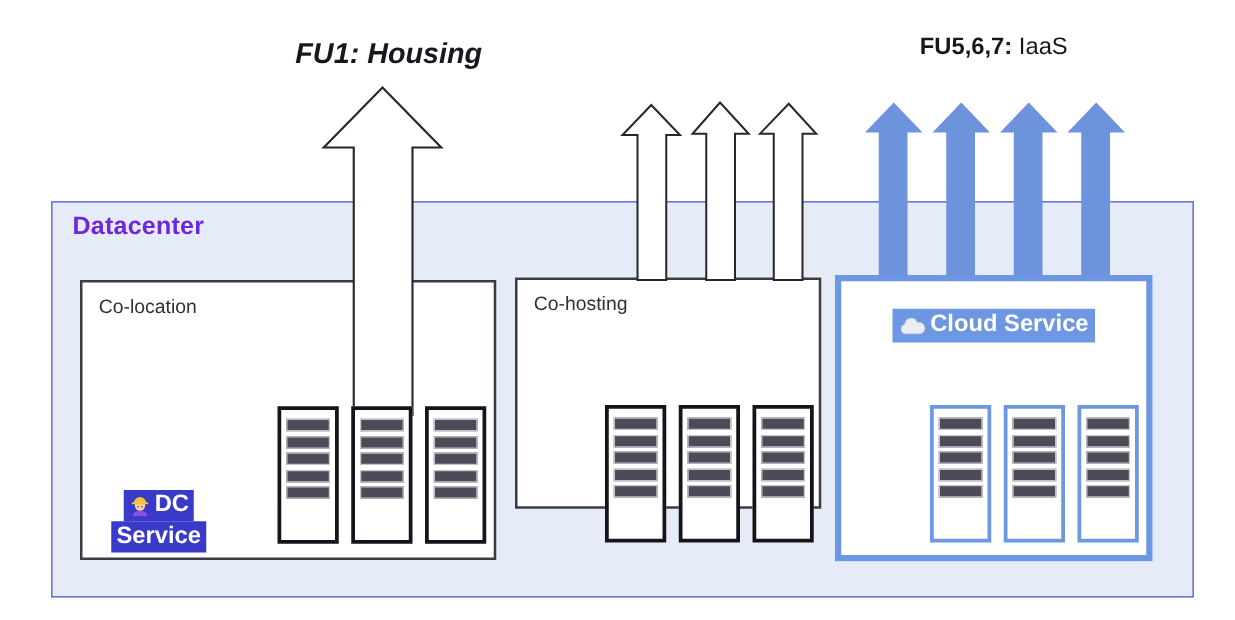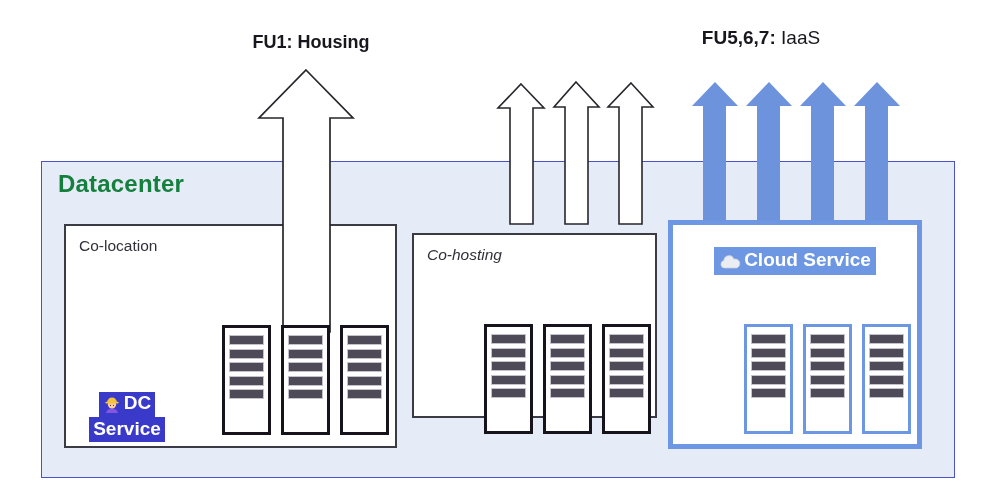--- a/index.html
+++ b/index.html
@@ -5,38 +5,38 @@
   html,body{margin:0;padding:0;background:#ffffff;}
   .canvas{
     position:relative;width:988px;height:496px;background:#ffffff;
     font-family:"Liberation Sans","DejaVu Sans",sans-serif;overflow:hidden;
   }
   
   .flow-label{
     position:absolute;z-index:6;text-align:center;color:#17171d;
     font-size:19px;line-height:23px;transform:translateX(-50%);white-space:nowrap;
   }
-  #fu1-label{left:311px;top:31px;font-size:18px;}
+  #fu1-label{left:311px;top:31px;font-size:23px;font-style:italic;}
   #fu234-label{left:546px;top:26px;}
-  #fu567-label{left:761px;top:26px;}
+  #fu567-label{left:795px;top:26px;}
   .fl-bold{font-weight:bold;}
   .fl-med{font-weight:normal;}
   
   .datacenter{
     position:absolute;left:41px;top:161px;width:914px;height:317px;
     background:#E6EBF8;border:1.5px solid #4A53C4;box-sizing:border-box;z-index:1;
   }
   .dc-title{
-    position:absolute;left:16px;top:8px;font-size:24px;font-weight:bold;
-    color:#15803d;letter-spacing:.2px;
+    position:absolute;left:16px;top:8px;font-size:20px;font-weight:bold;
+    color:#6d28d9;letter-spacing:.2px;
   }
   
   .section{position:absolute;background:#fff;box-sizing:border-box;z-index:2;}
   .box-colo{left:64px;top:224px;width:333px;height:224px;border:2.5px solid #3B3B46;}
-  .box-cohost{left:412px;top:233px;width:245px;height:185px;border:2.5px solid #3B3B46;font-style:italic;}
+  .box-cohost{left:412px;top:222px;width:245px;height:185px;border:2.5px solid #3B3B46;}
   .box-cloud{left:668px;top:220px;width:254px;height:229px;border:5px solid #6D97E2;}
   .section-label{position:absolute;left:13px;top:11px;font-size:15.5px;color:#30303a;}
   
   .operator-badge{position:absolute;left:2px;bottom:4px;width:118px;text-align:right;line-height:1;z-index:5;}
   .operator-badge .badge-line{
     display:table;margin:0 auto;background:#3A3ACA;color:#fff;
     font-weight:bold;font-size:19px;padding:2px 4px 4px;
   }
   .operator-badge .line1{padding-top:1px;}
   .icon-inline{vertical-align:-4px;margin-right:3px;}

